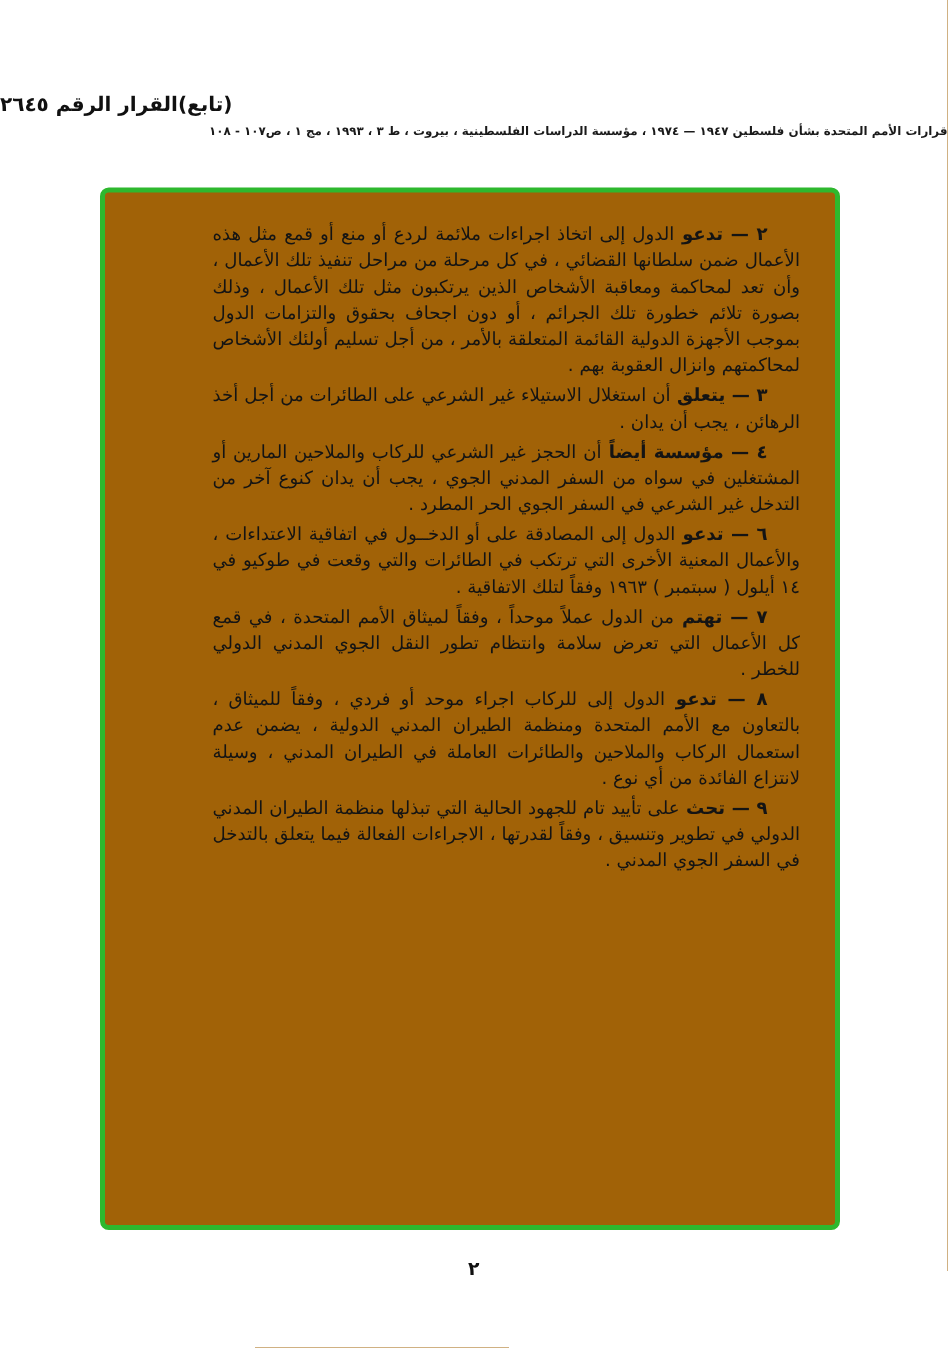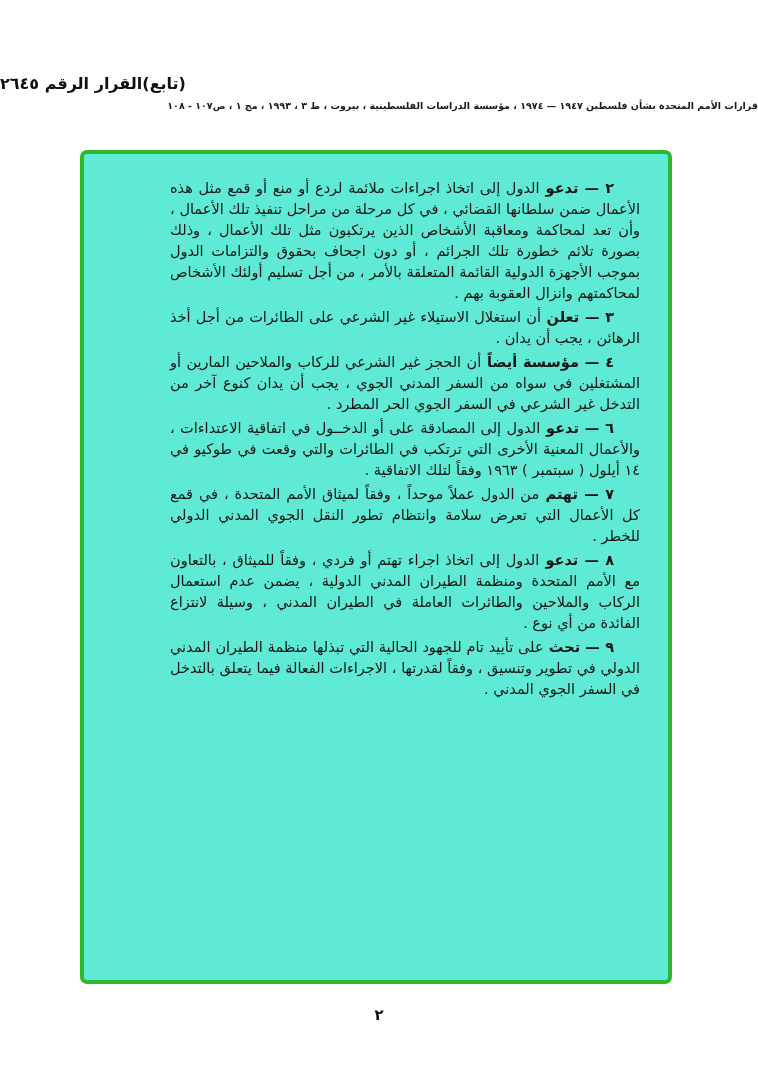--- a/index.html
+++ b/index.html
@@ -27,21 +27,21 @@
     color: #1a1a1a;
     white-space: nowrap;
   }
 
   .green-box {
     position: absolute;
     left: 80px; top: 150px;
     width: 584px; height: 826px;
     border: 4px solid #2eb82e;
     border-radius: 7px;
-    background: #5eead4;
+    background: #a16207;
   }
   .body-text {
     position: absolute;
     top: 24px; right: 28px;
     width: 470px;
     direction: rtl;
     text-align: justify;
     font-size: 14.5px;
     line-height: 21px;
   }
@@ -63,30 +63,30 @@
 
   <div class="header-title">(تابع)القرار الرقم ٢٦٤٥</div>
 
   <div class="citation">قرارات الأمم المتحدة بشأن فلسطين ١٩٤٧ — ١٩٧٤ ، مؤسسة الدراسات الفلسطينية ، بيروت ، ط ٣ ، ١٩٩٣ ، مج ١ ، ص١٠٧ - ١٠٨</div>
 
   <div class="green-box">
     <div class="body-text">
 
       <p class="para"><span class="num">٢ — </span><span class="lead">تدعو </span><span class="txt">الدول إلى اتخاذ اجراءات ملائمة لردع أو منع أو قمع مثل هذه الأعمال ضمن سلطانها القضائي ، في كل مرحلة من مراحل تنفيذ تلك الأعمال ، وأن تعد لمحاكمة ومعاقبة الأشخاص الذين يرتكبون مثل تلك الأعمال ، وذلك بصورة تلائم خطورة تلك الجرائم ، أو دون اجحاف بحقوق والتزامات الدول بموجب الأجهزة الدولية القائمة المتعلقة بالأمر ، من أجل تسليم أولئك الأشخاص لمحاكمتهم وانزال العقوبة بهم .</span></p>
 
-      <p class="para"><span class="num">٣ — </span><span class="lead">تعلن </span><span class="txt">أن استغلال الاستيلاء غير الشرعي على الطائرات من أجل أخذ الرهائن ، يجب أن يدان .</span></p>
+      <p class="para"><span class="num">٣ — </span><span class="lead">يتعلق </span><span class="txt">أن استغلال الاستيلاء غير الشرعي على الطائرات من أجل أخذ الرهائن ، يجب أن يدان .</span></p>
 
       <p class="para"><span class="num">٤ — </span><span class="lead">مؤسسة أيضاً </span><span class="txt">أن الحجز غير الشرعي للركاب والملاحين المارين أو المشتغلين في سواه من السفر المدني الجوي ، يجب أن يدان كنوع آخر من التدخل غير الشرعي في السفر الجوي الحر المطرد .</span></p>
 
 
       <p class="para"><span class="num">٦ — </span><span class="lead">تدعو </span><span class="txt">الدول إلى المصادقة على أو الدخــول في اتفاقية الاعتداءات ، والأعمال المعنية الأخرى التي ترتكب في الطائرات والتي وقعت في طوكيو في ١٤ أيلول ( سبتمبر ) ١٩٦٣ وفقاً لتلك الاتفاقية .</span></p>
 
       <p class="para"><span class="num">٧ — </span><span class="lead">تهتم </span><span class="txt">من الدول عملاً موحداً ، وفقاً لميثاق الأمم المتحدة ، في قمع كل الأعمال التي تعرض سلامة وانتظام تطور النقل الجوي المدني الدولي للخطر .</span></p>
 
-      <p class="para"><span class="num">٨ — </span><span class="lead">تدعو </span><span class="txt">الدول إلى اتخاذ اجراء تهتم أو فردي ، وفقاً للميثاق ، بالتعاون مع الأمم المتحدة ومنظمة الطيران المدني الدولية ، يضمن عدم استعمال الركاب والملاحين والطائرات العاملة في الطيران المدني ، وسيلة لانتزاع الفائدة من أي نوع .</span></p>
+      <p class="para"><span class="num">٨ — </span><span class="lead">تدعو </span><span class="txt">الدول إلى للركاب اجراء موحد أو فردي ، وفقاً للميثاق ، بالتعاون مع الأمم المتحدة ومنظمة الطيران المدني الدولية ، يضمن عدم استعمال الركاب والملاحين والطائرات العاملة في الطيران المدني ، وسيلة لانتزاع الفائدة من أي نوع .</span></p>
 
       <p class="para"><span class="num">٩ — </span><span class="lead">تحث </span><span class="txt">على تأييد تام للجهود الحالية التي تبذلها منظمة الطيران المدني الدولي في تطوير وتنسيق ، وفقاً لقدرتها ، الاجراءات الفعالة فيما يتعلق بالتدخل في السفر الجوي المدني .</span></p>
 
     </div>
   </div>
 
   <div class="page-number">٢</div>
 
 </div>
 

